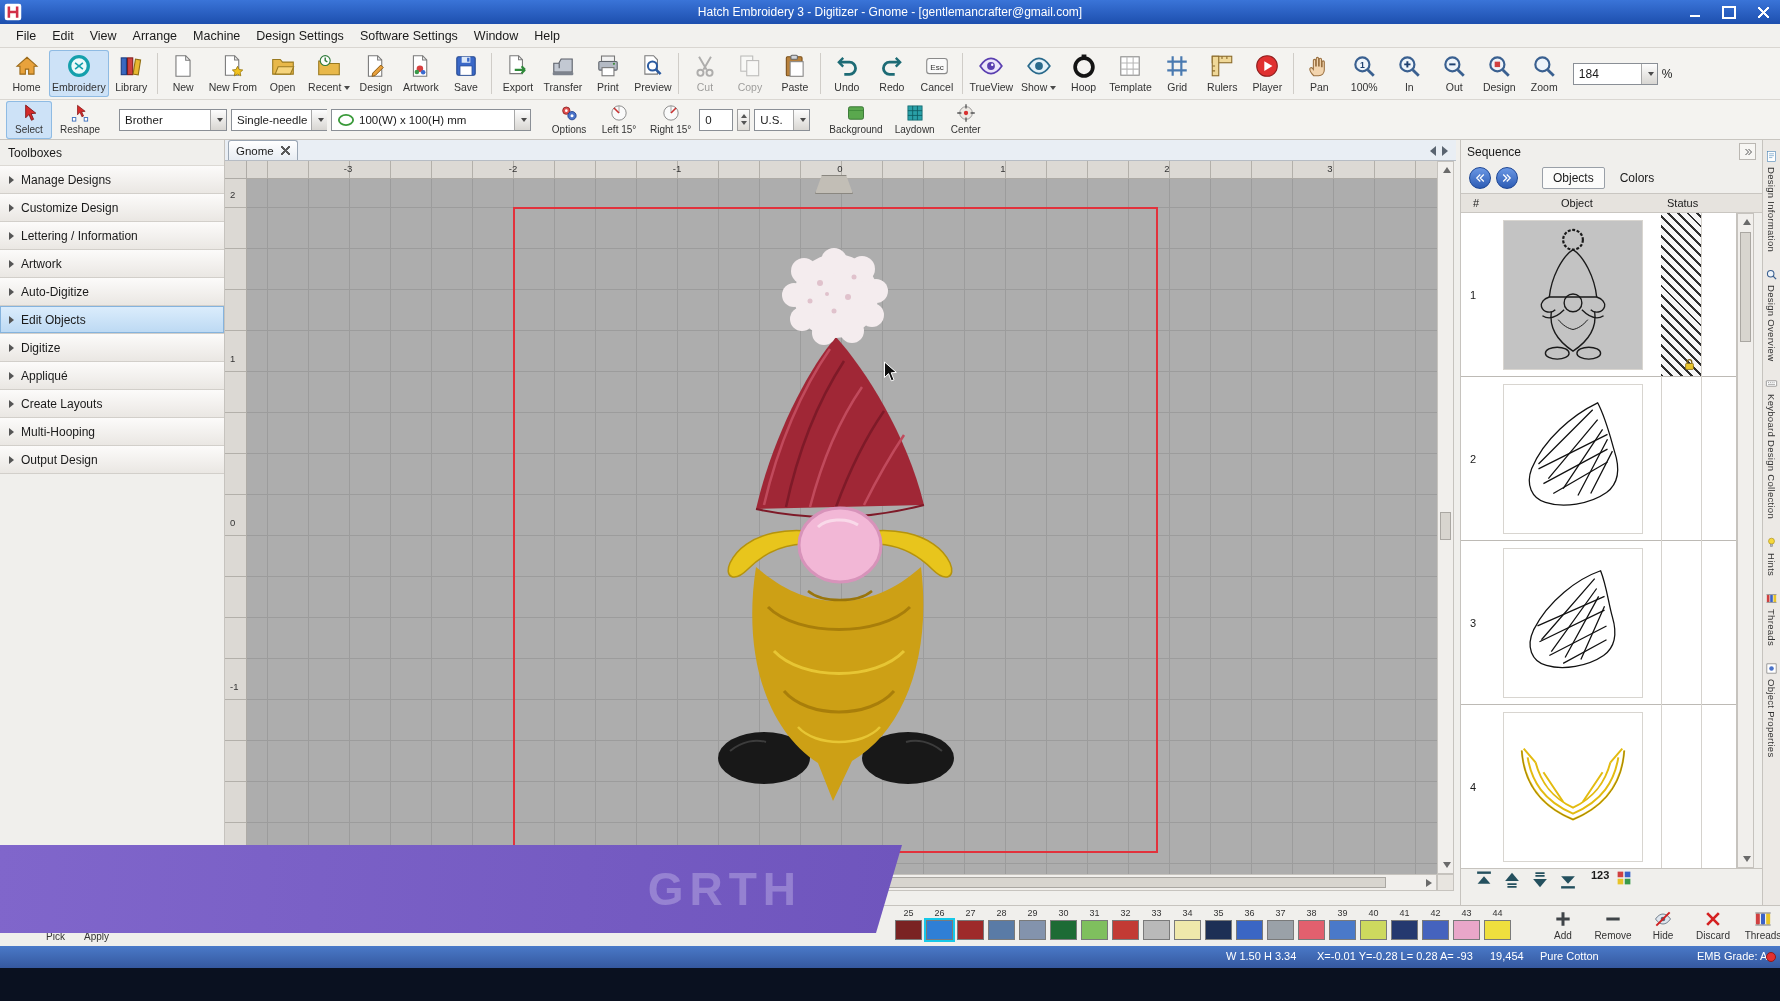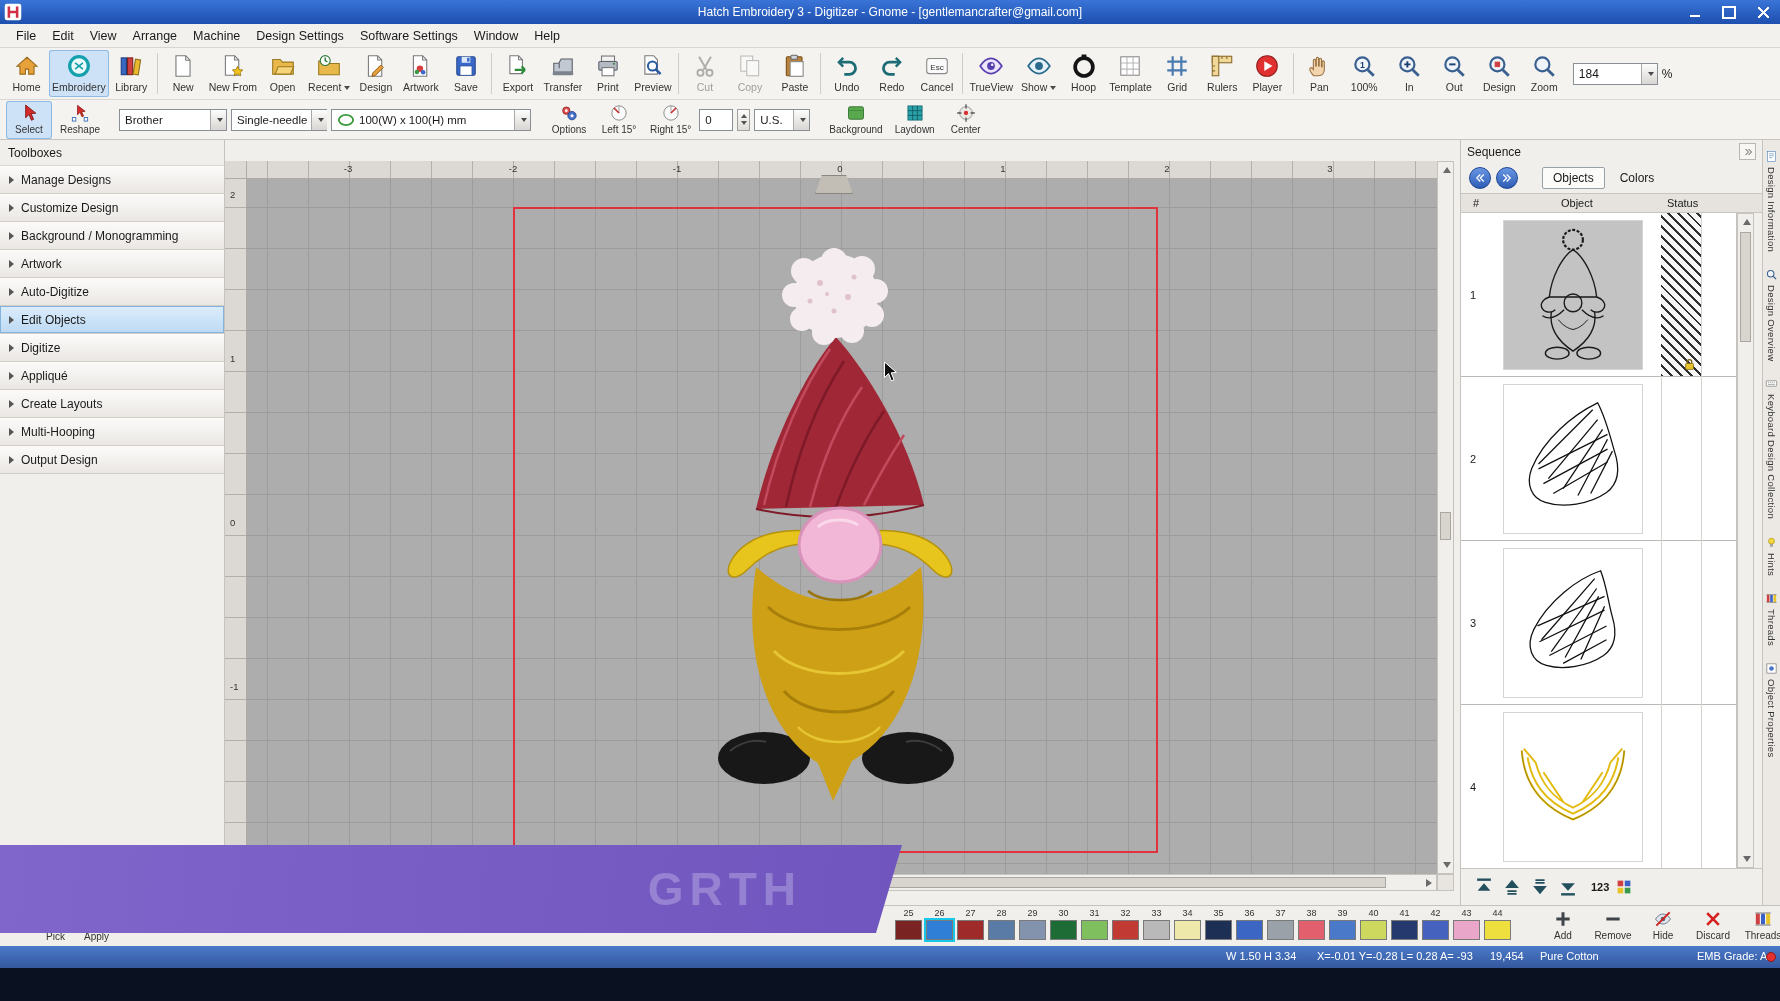--- a/index.html
+++ b/index.html
@@ -111,21 +111,21 @@
 .seq-colsep{position:absolute;top:0;bottom:0;width:1px;background:#d5d2cd;z-index:2;}
 .seq-row{position:relative;height:164px;border-bottom:1px solid #bdbab5;}
 .seq-num{position:absolute;left:9px;top:50%;transform:translateY(-50%);font-size:11px;}
 .seq-thumb{position:absolute;left:42px;top:7px;width:140px;height:150px;background:#fff;border:1px solid #d8d5d0;}
 .seq-thumb svg{width:100%;height:100%;}
 .seq-row.sel .seq-thumb{background:#c3c3c3;}
 .seq-hatch{position:absolute;left:200px;top:0;width:40px;height:100%;background:repeating-linear-gradient(45deg,#2e2e2e 0 2px,#f6f6f6 2px 7px);z-index:3;}
 .seq-hatch .lock{position:absolute;right:3px;bottom:3px;width:17px;height:17px;}
 #seq-scroll{left:276px;top:73px;width:17px;height:655px;}
 #seq-scroll .sb-thumb{left:2px;width:11px;top:18px;height:110px;}
-#seq-footer{position:absolute;left:0;top:728px;width:302px;height:37px;border-top:1px solid #c6c3be;display:flex;align-items:center;gap:6px;padding-left:12px;}
+#seq-footer{position:absolute;left:0;top:728px;width:302px;height:37px;border-top:1px solid #c6c3be;display:flex;gap:6px;padding-left:12px;}
 #seq-footer .ic{width:22px;height:22px;}
 #seq-count{font-size:11px;font-weight:bold;margin-left:6px;}
 
 
 #sidetabs{position:absolute;left:1762px;top:140px;width:18px;height:765px;background:#ece9e5;border-left:1px solid #c6c3be;display:flex;flex-direction:column;align-items:center;padding-top:10px;}
 .sidetab{display:flex;flex-direction:column;align-items:center;gap:4px;margin-bottom:16px;}
 .st-ic{width:13px;height:13px;}
 .vtext{writing-mode:vertical-rl;font-size:9.5px;color:#333;letter-spacing:.3px;white-space:nowrap;}
 
 
@@ -602,21 +602,21 @@
         <div class="toolbox-item">
           <span class="tri"></span>
           <span>Manage Designs</span>
         </div>
         <div class="toolbox-item">
           <span class="tri"></span>
           <span>Customize Design</span>
         </div>
         <div class="toolbox-item">
           <span class="tri"></span>
-          <span>Background / Monogramming</span>
+          <span>Lettering / Information</span>
         </div>
         <div class="toolbox-item">
           <span class="tri"></span>
           <span>Artwork</span>
         </div>
         <div class="toolbox-item">
           <span class="tri"></span>
           <span>Auto-Digitize</span>
         </div>
         <div class="toolbox-item sel">
@@ -639,20 +639,30 @@
           <span class="tri"></span>
           <span>Multi-Hooping</span>
         </div>
         <div class="toolbox-item">
           <span class="tri"></span>
           <span>Output Design</span>
         </div>
       </div>
   </div>
 
+  <div id="tabbar">
+    <div id="doc-tab">
+      <span>Gnome</span>
+      <span id="tab-close"></span>
+    </div>
+    <span class="tab-arrows">
+      <span class="tab-arrow ta-left"></span>
+      <span class="tab-arrow ta-right"></span>
+    </span>
+  </div>
 
   <div id="ruler-corner"></div>
   <div id="hruler">
       <span class="rnum" style="left: 101px;">-3</span>
       <span class="rnum" style="left: 266px;">-2</span>
       <span class="rnum" style="left: 430px;">-1</span>
       <span class="rnum" style="left: 593px;">0</span>
       <span class="rnum" style="left: 756px;">1</span>
       <span class="rnum" style="left: 920px;">2</span>
       <span class="rnum" style="left: 1083px;">3</span>

